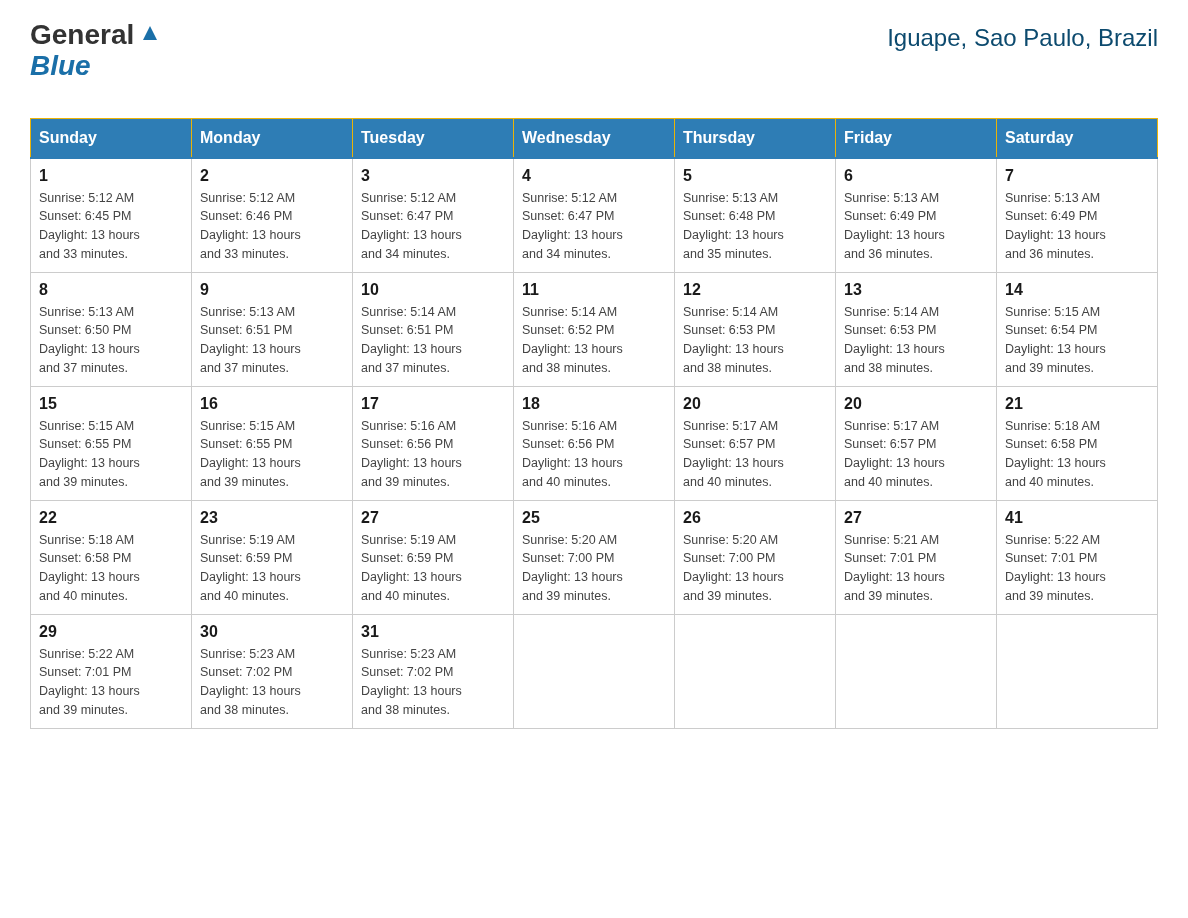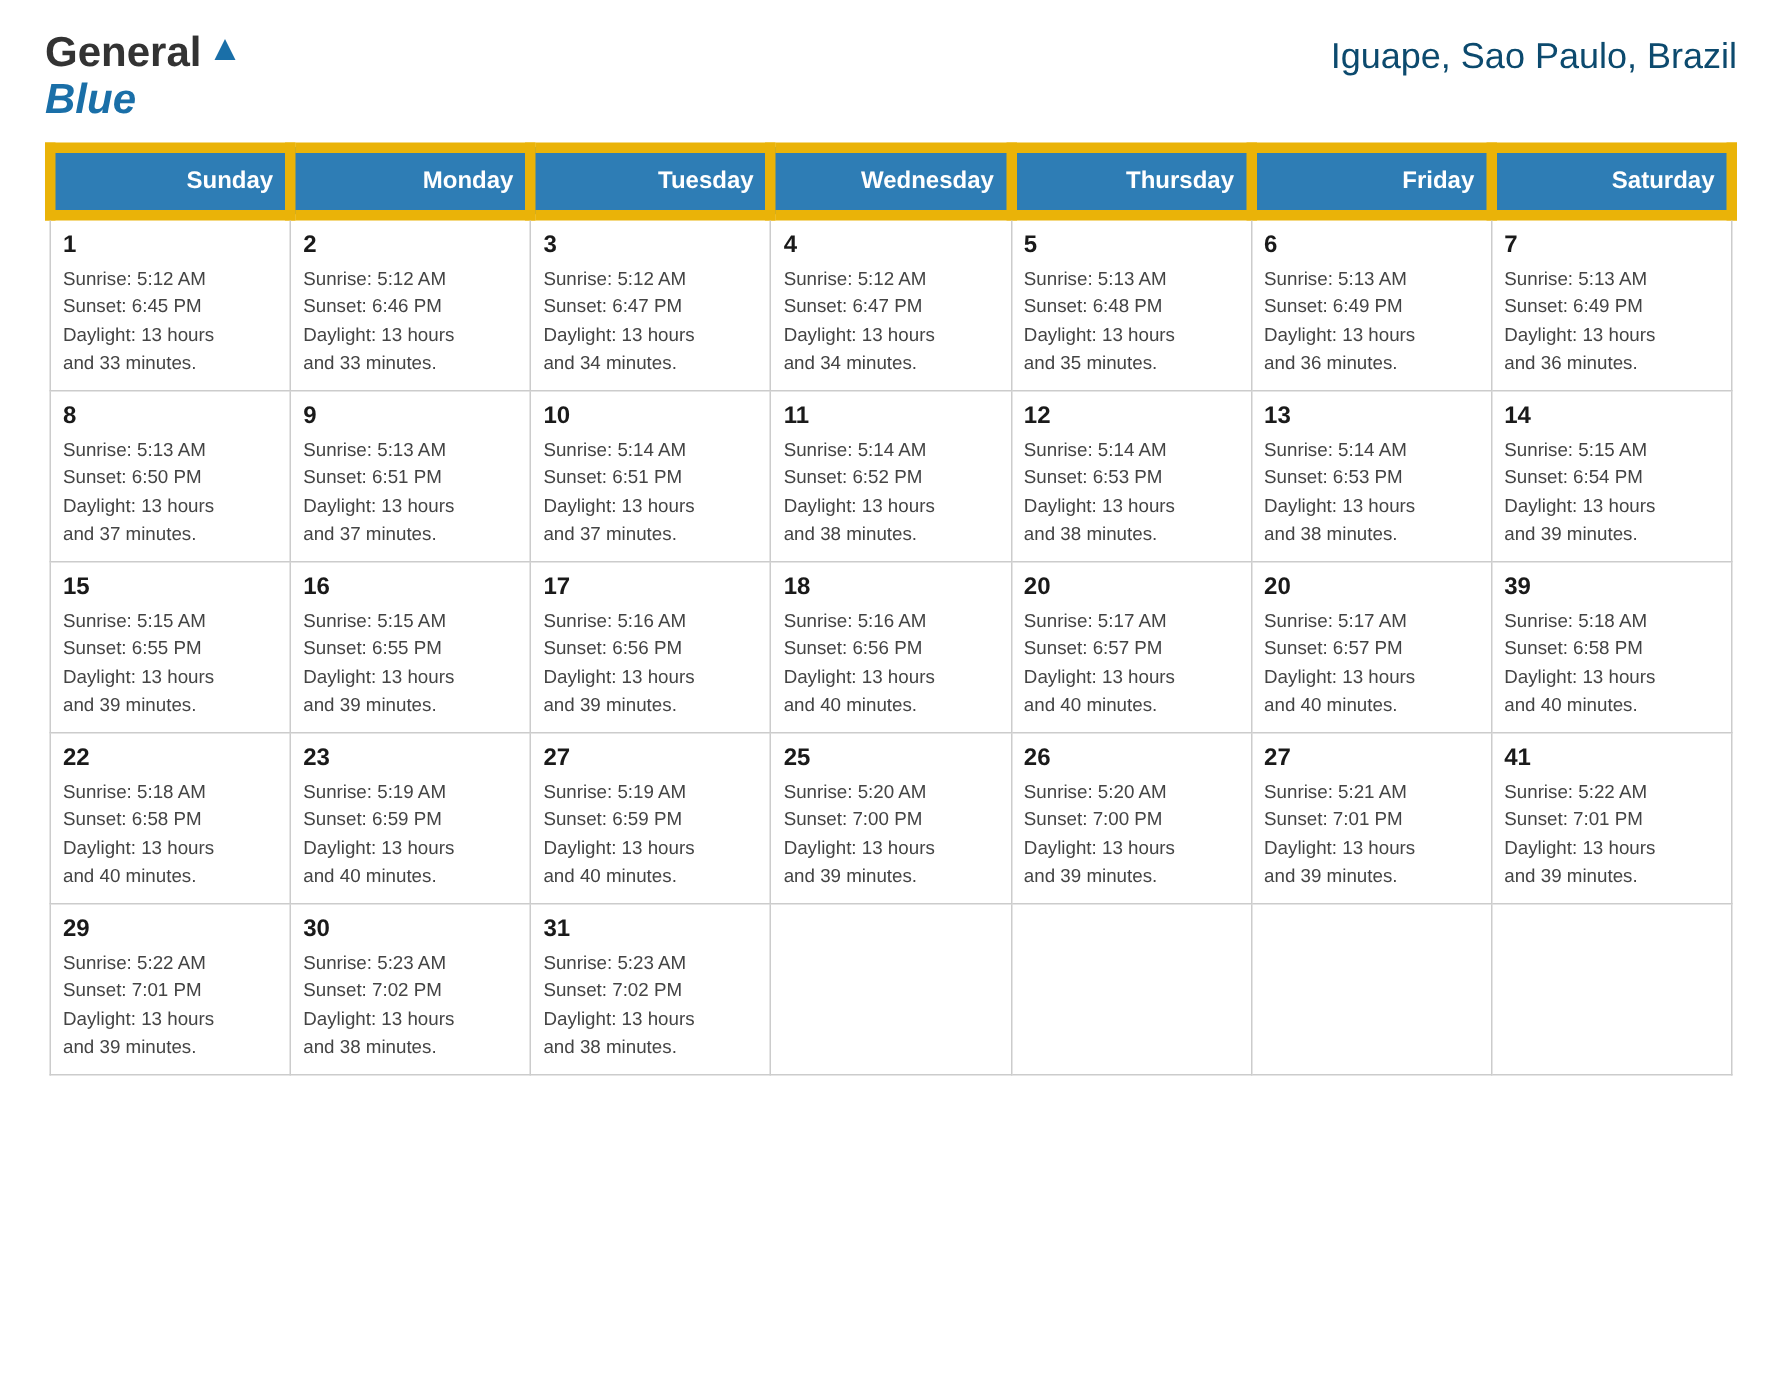--- a/index.html
+++ b/index.html
@@ -8,21 +8,21 @@
       background: #fff;
       color: #333;
       width: 1188px;
       min-height: 918px;
       padding: 20px 30px;
     }
     .header-area {
       display: flex;
       justify-content: space-between;
       align-items: flex-start;
-      margin-bottom: 13px;
+      margin-bottom: 36px;
     }
     .logo {
       display: flex;
       flex-direction: column;
       font-size: 28px;
       font-weight: bold;
       line-height: 1.1;
     }
     .logo-line1 {
       display: flex;
@@ -46,22 +46,22 @@
       width: 100%;
       border-collapse: collapse;
       table-layout: fixed;
     }
     .calendar-table thead th {
       background-color: #2e7db5;
       color: #fff;
       font-size: 16px;
       font-weight: bold;
       padding: 10px 8px;
-      text-align: right;
-      border: 7px solid #eab308;
+      text-align: left;
+      border: 1px solid #eab308;
     }
     .calendar-table tbody td {
       vertical-align: top;
       border: 1px solid #ccc;
       padding: 8px;
       font-size: 13px;
       color: #333;
       min-height: 90px;
       background: #fff;
     }
@@ -146,21 +146,21 @@
         <td><span class="day-number">13</span><span class="day-info">Sunrise: 5:14 AM<br>Sunset: 6:53 PM<br>Daylight: 13 hours<br>and 38 minutes.</span></td>
         <td><span class="day-number">14</span><span class="day-info">Sunrise: 5:15 AM<br>Sunset: 6:54 PM<br>Daylight: 13 hours<br>and 39 minutes.</span></td>
       </tr>
       <tr>
         <td><span class="day-number">15</span><span class="day-info">Sunrise: 5:15 AM<br>Sunset: 6:55 PM<br>Daylight: 13 hours<br>and 39 minutes.</span></td>
         <td><span class="day-number">16</span><span class="day-info">Sunrise: 5:15 AM<br>Sunset: 6:55 PM<br>Daylight: 13 hours<br>and 39 minutes.</span></td>
         <td><span class="day-number">17</span><span class="day-info">Sunrise: 5:16 AM<br>Sunset: 6:56 PM<br>Daylight: 13 hours<br>and 39 minutes.</span></td>
         <td><span class="day-number">18</span><span class="day-info">Sunrise: 5:16 AM<br>Sunset: 6:56 PM<br>Daylight: 13 hours<br>and 40 minutes.</span></td>
         <td><span class="day-number">20</span><span class="day-info">Sunrise: 5:17 AM<br>Sunset: 6:57 PM<br>Daylight: 13 hours<br>and 40 minutes.</span></td>
         <td><span class="day-number">20</span><span class="day-info">Sunrise: 5:17 AM<br>Sunset: 6:57 PM<br>Daylight: 13 hours<br>and 40 minutes.</span></td>
-        <td><span class="day-number">39</span><span class="day-info">Sunrise: 5:18 AM<br>Sunset: 6:58 PM<br>Daylight: 13 hours<br>and 40 minutes.</span></td>
+        <td><span class="day-number">21</span><span class="day-info">Sunrise: 5:18 AM<br>Sunset: 6:58 PM<br>Daylight: 13 hours<br>and 40 minutes.</span></td>
       </tr>
       <tr>
         <td><span class="day-number">22</span><span class="day-info">Sunrise: 5:18 AM<br>Sunset: 6:58 PM<br>Daylight: 13 hours<br>and 40 minutes.</span></td>
         <td><span class="day-number">23</span><span class="day-info">Sunrise: 5:19 AM<br>Sunset: 6:59 PM<br>Daylight: 13 hours<br>and 40 minutes.</span></td>
         <td><span class="day-number">27</span><span class="day-info">Sunrise: 5:19 AM<br>Sunset: 6:59 PM<br>Daylight: 13 hours<br>and 40 minutes.</span></td>
         <td><span class="day-number">25</span><span class="day-info">Sunrise: 5:20 AM<br>Sunset: 7:00 PM<br>Daylight: 13 hours<br>and 39 minutes.</span></td>
         <td><span class="day-number">26</span><span class="day-info">Sunrise: 5:20 AM<br>Sunset: 7:00 PM<br>Daylight: 13 hours<br>and 39 minutes.</span></td>
         <td><span class="day-number">27</span><span class="day-info">Sunrise: 5:21 AM<br>Sunset: 7:01 PM<br>Daylight: 13 hours<br>and 39 minutes.</span></td>
         <td><span class="day-number">41</span><span class="day-info">Sunrise: 5:22 AM<br>Sunset: 7:01 PM<br>Daylight: 13 hours<br>and 39 minutes.</span></td>
       </tr>

